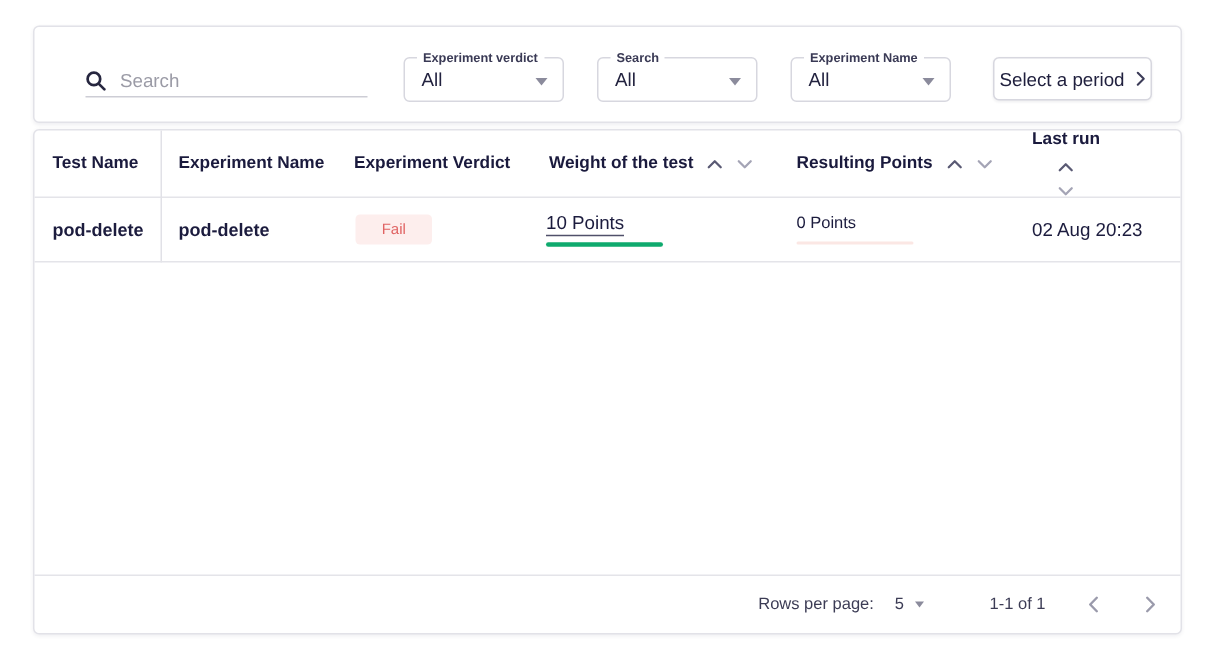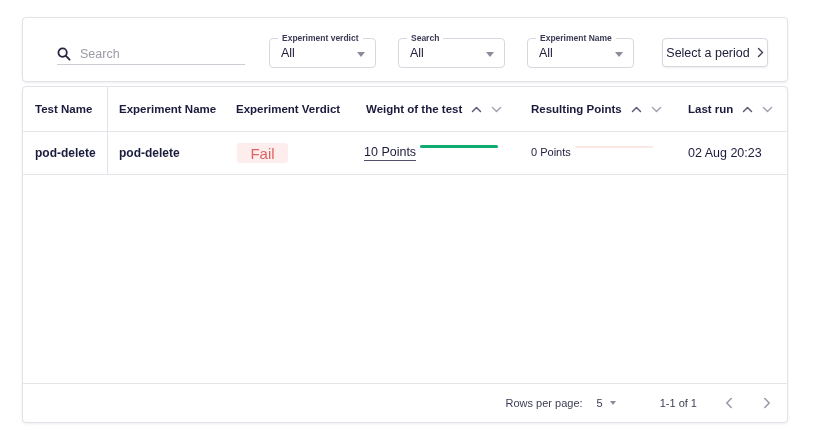--- a/index.html
+++ b/index.html
@@ -36,36 +36,36 @@
                 display:flex; align-items:center; justify-content:center; gap:7px;
                 font-family:inherit; font-size:12.5px; color:#20203e; cursor:pointer;
                 box-shadow:0 1px 2px rgba(20,20,50,.08); }
 
   
   .thead { position:absolute; top:0; left:0; right:0; height:45px;
            border-bottom:1px solid #e4e4e9; }
   .th { position:absolute; top:50%; transform:translateY(-50%); font-size:11.5px;
         font-weight:700; color:#1a1a3d; white-space:nowrap; }
   .th-0 { left:12px; } .th-1 { left:96px; } .th-2 { left:213px; }
-  .th-3 { left:343px; } .th-4 { left:508px; } .th-5 { left:665px; }
+  .th-3 { left:343px; } .th-4 { left:508px; } .th-5 { left:665px;flex-direction:column; }
   .sortable { display:flex; align-items:center; gap:9px; }
   .sort-btn { background:none; border:none; padding:0; cursor:pointer; display:flex; align-items:center; }
 
   .col-divider { position:absolute; left:84px; top:0; width:1px; height:88px; background:#e1e1e7; }
 
   .trow { position:absolute; top:45px; left:0; right:0; height:43px;
           border-bottom:1px solid #e4e4e9; cursor:pointer; }
   .td { position:absolute; top:50%; transform:translateY(-50%); white-space:nowrap; }
   .td-0 { left:12px; font-size:12px; font-weight:700; color:#1c1c3e; }
   .td-1 { left:96px; font-size:12px; font-weight:700; color:#1c1c3e; }
   .badge-fail { left:214px; width:51px; height:20px; background:#fdeeed; border-radius:3px;
                 display:flex; align-items:center; justify-content:center;
-                font-size:15px; color:#e06363; }
+                font-size:10px; color:#e06363; }
   .td-3 { left:341px; } .td-4 { left:508px; }
-  .points-cell { display:flex; flex-direction:row; gap:4px; }
+  .points-cell { display:flex; flex-direction:column; gap:4px; }
   .weight-text { font-size:12.5px; color:#1c1c3e; width:max-content;
                  border-bottom:1px solid #50506a; padding-bottom:1px; }
   .points-text { font-size:11px; color:#1c1c3e; width:max-content; padding-bottom:2px; }
   .bar { width:78px; border-radius:2px; }
   .bar-green { height:3px; background:#0faa6e; }
   .bar-pink  { height:2px; background:#fbe7e4; }
   .td-5 { left:665px; font-size:12.5px; color:#1c1c3e; }
 
   
   .tfoot { position:absolute; left:0; right:0; bottom:0; height:39px;

